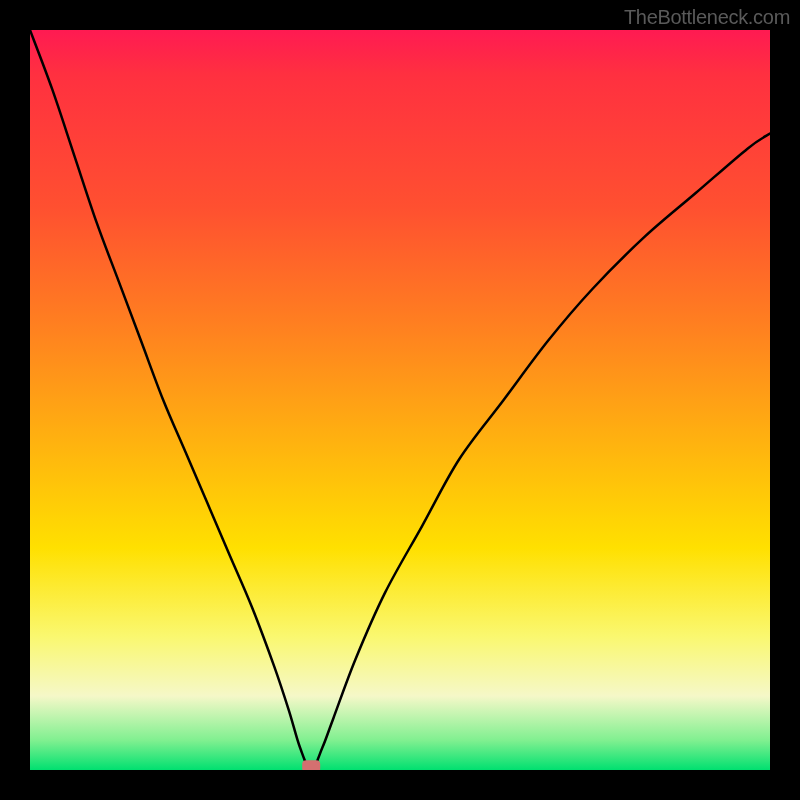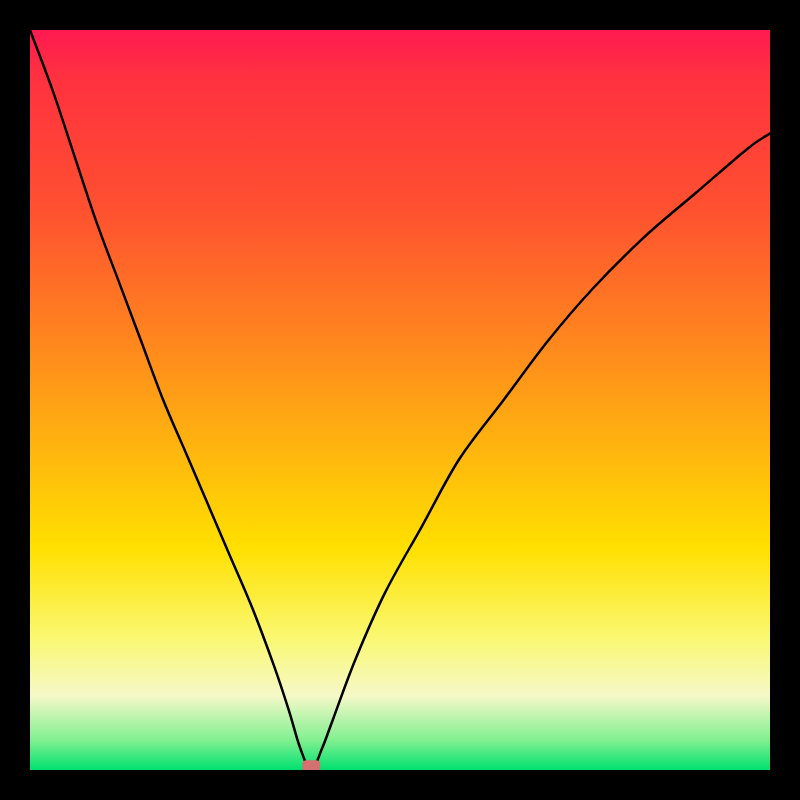--- a/index.html
+++ b/index.html
@@ -56,13 +56,14 @@
 </head>
 <body>
 
 <div class="chart-container">
   <div class="plot-area">
     <svg class="curve" viewBox="0 0 740 740" preserveAspectRatio="none">
       <path id="curve-path" fill="none" stroke="#000" stroke-width="2.5" stroke-linecap="round" d="M 0,0 C 3.6999999999999997,9.866666666666655 14.8,38.23333333333325 22.2,59.19999999999993 C 29.599999999999998,80.16666666666661 37,103.60000000000007 44.4,125.80000000000007 C 51.8,148.00000000000009 59.199999999999996,171.43333333333334 66.6,192.39999999999998 C 74,213.36666666666662 81.39999999999999,231.86666666666662 88.8,251.59999999999997 C 96.2,271.3333333333333 103.6,291.06666666666666 111,310.8 C 118.4,330.53333333333336 125.79999999999998,351.5 133.2,370 C 140.6,388.5 148,404.53333333333336 155.4,421.8 C 162.8,439.06666666666666 170.2,456.33333333333337 177.6,473.6 C 185,490.8666666666667 192.4,508.1333333333333 199.8,525.4 C 207.20000000000002,542.6666666666666 214.6,558.7 222,577.2 C 229.4,595.7 238.03333333333336,619.1333333333333 244.20000000000002,636.4 C 250.36666666666667,653.6666666666666 254.68333333333334,667.2333333333333 259,680.8 C 263.31666666666666,694.3666666666666 266.4,707.9333333333333 270.09999999999997,717.8 C 273.79999999999995,727.6666666666666 277.5,740 281.2,740 C 284.9,740 288.6,726.4333333333333 292.3,717.8 C 296,709.1666666666666 297.84999999999997,703 303.4,688.2 C 308.95,673.4000000000001 316.9666666666667,649.9666666666667 325.6,629 C 334.23333333333335,608.0333333333333 344.09999999999997,584.6 355.2,562.4 C 366.3,540.1999999999999 379.86666666666673,518 392.20000000000005,495.79999999999995 C 404.53333333333336,473.59999999999997 415.6333333333333,450.16666666666663 429.2,429.2 C 442.76666666666665,408.23333333333335 458.8,389.73333333333335 473.6,370 C 488.40000000000003,350.26666666666665 503.2,329.3 518,310.8 C 532.8,292.3 546.3666666666667,276.26666666666665 562.4,259 C 578.4333333333333,241.73333333333335 596.9333333333333,223.23333333333338 614.1999999999999,207.20000000000005 C 631.4666666666666,191.1666666666667 648.7333333333333,177.59999999999997 666,162.79999999999995 C 683.2666666666667,147.99999999999994 705.4666666666666,128.26666666666662 717.8,118.39999999999998 C 730.1333333333333,108.53333333333332 736.3,106.06666666666668 740,103.60000000000002"></path>
       <rect id="marker" rx="4" ry="4" fill="#d47070" x="272.2" y="730.3" width="18" height="12"></rect>
     </svg>
   </div>
+  <div class="watermark">TheBottleneck.com</div>
 </div>
 
 </body></html>

